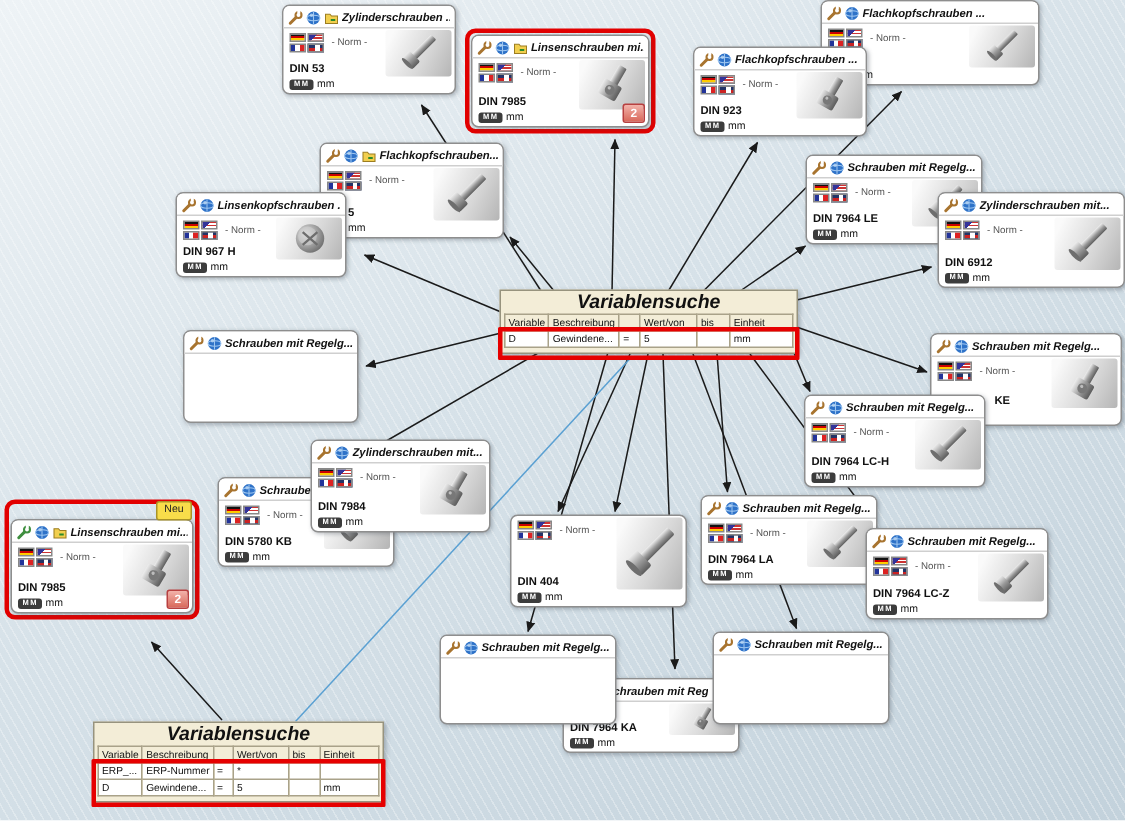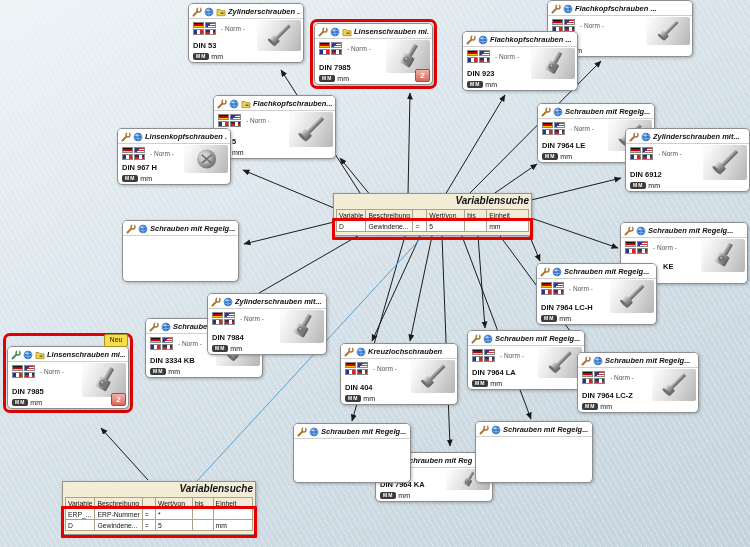--- a/index.html
+++ b/index.html
@@ -37,21 +37,21 @@
   .mmb{display:inline-block;background:#3c3c3c;color:#fff;font-size:5px;font-weight:bold;
     line-height:7px;padding:0 3px;border-radius:2px;letter-spacing:1px}
   .mmt{font-size:7px;color:#111}
   .cnt{position:absolute;right:2px;bottom:2px;width:13px;height:11px;border-radius:2px;
     background:linear-gradient(#f2b2aa,#d9685a);border:1px solid #b84040;color:#fff;
     font-size:8px;font-weight:bold;text-align:center;line-height:11px}
   .neubadge{position:absolute;top:-2px;right:2px;width:22px;height:11px;background:#f8dd4a;
     border:1px solid #a99327;border-radius:2px;font-size:7px;color:#222;text-align:center;line-height:10px;z-index:5}
   .vtable{position:absolute;box-sizing:border-box;background:#f3edd7;border:1px solid #97937e;
     padding:1px 2px 3px 2px;z-index:40;box-shadow:1px 1px 3px rgba(60,70,80,.35)}
-  .vt-title{text-align:right;font-size:10px;font-weight:bold;font-style:italic;color:#111;height:11px;line-height:11px}
+  .vt-title{text-align:center;font-size:13px;font-weight:bold;font-style:italic;color:#111;height:11px;line-height:11px}
   table.vt{border-collapse:collapse;width:100%;margin-top:3px}
   table.vt th,table.vt td{border:1px solid #a9a289;font-size:6.8px;height:10px;padding:0 2px;
     text-align:left;font-weight:normal;color:#111;white-space:nowrap;overflow:hidden}
   table.vt th{background:#f3edd7}
   table.vt td{background:#fff}
   .redbox{position:absolute;left:-2px;right:-2px;border:3px solid #e60000;border-radius:1px;pointer-events:none;z-index:41}
 </style>
 </head>
 <body>
 
@@ -259,21 +259,21 @@
           <span class="norm">- Norm -</span>
           <div class="img">
             <svg viewBox="0 0 40 40">
               <g transform="rotate(45 20 20)">
                 <rect x="16.5" y="1" width="6" height="24" rx="1" fill="url(#gs1)"></rect>
                 <rect x="13" y="24" width="13" height="9" rx="1.5" fill="url(#gs1)"></rect>
                 <ellipse cx="19.5" cy="33" rx="6.5" ry="1.8" fill="#6e6e6e"></ellipse>
               </g>
             </svg>
           </div>
-          <div class="din">DIN 3334 KB</div>
+          <div class="din">DIN 5780 KB</div>
           <div class="unit">
             <span class="mmb">MM</span>
             <span class="mmt">mm</span>
           </div>
         </div>
       </div>
     </div>
     <div class="wrap" style="left:375px;top:452px;width:118px;height:50px;z-index:6">
       <div class="card">
         <div class="ct">
@@ -689,38 +689,20 @@
           <div class="din">DIN 7984</div>
           <div class="unit">
             <span class="mmb">MM</span>
             <span class="mmt">mm</span>
           </div>
         </div>
       </div>
     </div>
     <div class="wrap" style="left:340px;top:343px;width:118px;height:62px;z-index:16">
       <div class="card">
-        <div class="ct">
-          <span class="ic">
-            <svg viewBox="0 0 10 10">
-              <path d="M1.5 8.5 L5.6 4.4" stroke="#a8742f" stroke-width="2" stroke-linecap="round"></path>
-              <circle cx="7" cy="3" r="2" fill="#fff" stroke="#a8742f" stroke-width="1.4"></circle>
-              <rect x="6.2" y="0" width="2" height="2.2" fill="#fff"></rect>
-            </svg>
-          </span>
-          <span class="ic">
-            <svg viewBox="0 0 10 10">
-              <circle cx="5" cy="5" r="4.3" fill="#2e72c8"></circle>
-              <ellipse cx="5" cy="5" rx="4.3" ry="1.8" fill="none" stroke="#9ec6f0" stroke-width=".7"></ellipse>
-              <path d="M5 .8 V9.2" stroke="#9ec6f0" stroke-width=".7"></path>
-              <circle cx="3.7" cy="3.2" r="1.2" fill="#bcd8f4" opacity=".8"></circle>
-            </svg>
-          </span>
-          <span class="t">Kreuzlochschrauben</span>
-        </div>
         <div class="cb">
           <div class="flags">
             <i class="fde"></i>
             <i class="fus"></i>
             <i class="ffr"></i>
             <i class="fuk"></i>
           </div>
           <span class="norm">- Norm -</span>
           <div class="img">
             <svg viewBox="0 0 40 40">

